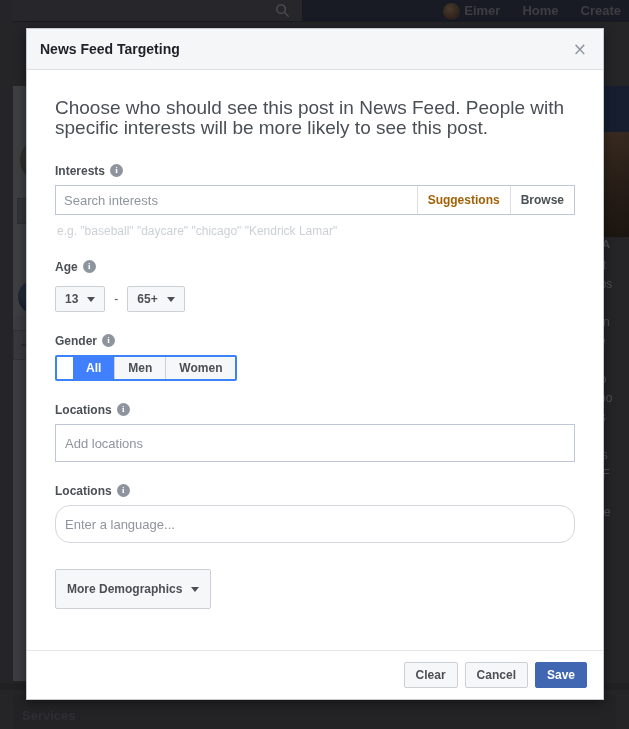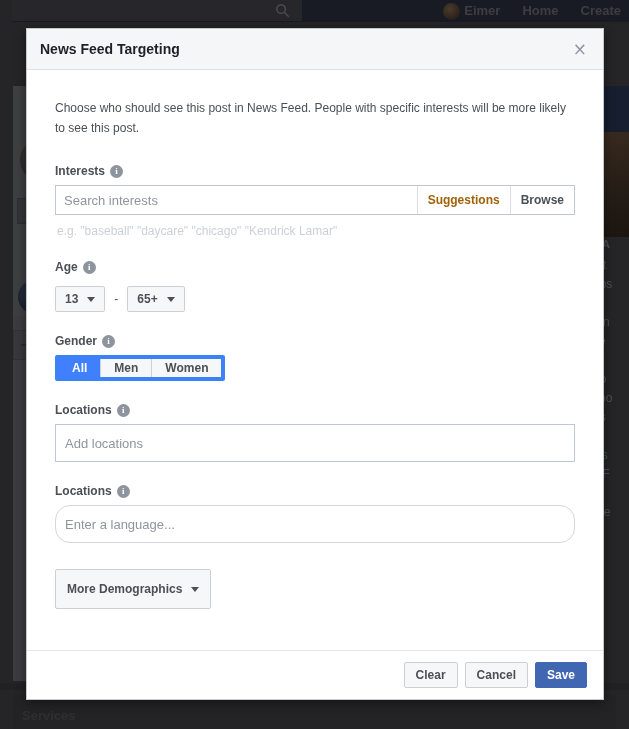--- a/index.html
+++ b/index.html
@@ -138,27 +138,27 @@
     font-size: 17px; color: #9197a3; cursor: pointer;
     line-height: 1; padding: 2px 4px; font-family: "DejaVu Sans", sans-serif;
   }
 
   .modal-body {
     flex: 1 1 auto;
     padding: 28px 28px 0 28px;
     overflow: hidden;
   }
   .intro {
-    font-size: 12px; line-height: 20px; color: #4b4f56;
+    font-size: 19px; line-height: 20px; color: #4b4f56;
     margin: 0 0 26px 0; max-width: 530px;
   }
 
   .field-label {
     font-size: 12px; font-weight: bold; color: #4b4f56;
-    margin-bottom: 7px; display: flex; align-items: flex-end; gap: 5px;
+    margin-bottom: 7px; display: flex; align-items: flex-start; gap: 5px;
   }
   .info-icon {
     width: 13px; height: 13px; border-radius: 50%;
     background: #8d949e; color: #ffffff;
     font-size: 9px; font-weight: bold;
     display: inline-flex; align-items: center; justify-content: center;
     font-family: "Liberation Serif", serif; line-height: 1;
   }
 
   
@@ -203,24 +203,25 @@
     width: 0; height: 0;
     border-left: 4px solid transparent;
     border-right: 4px solid transparent;
     border-top: 5px solid #4b4f56;
   }
   .dash { font-size: 12px; color: #4b4f56; }
 
   
   .segmented {
     display: inline-flex;
-    border: 4px solid #3b82f6;
+    border: 2px solid #3b82f6;
     border-radius: 2px;
     overflow: hidden;
     height: 26px;
+    padding-left: 16px;
   }
   .seg {
     display: flex; align-items: center; justify-content: center;
     padding: 0 13px;
     font-size: 12px; font-weight: bold;
     background: #f6f7f9; color: #4b4f56;
     border-left: 1px solid #ccd0d5;
     cursor: pointer; user-select: none;
   }
   .seg:first-child { border-left: 0; }

